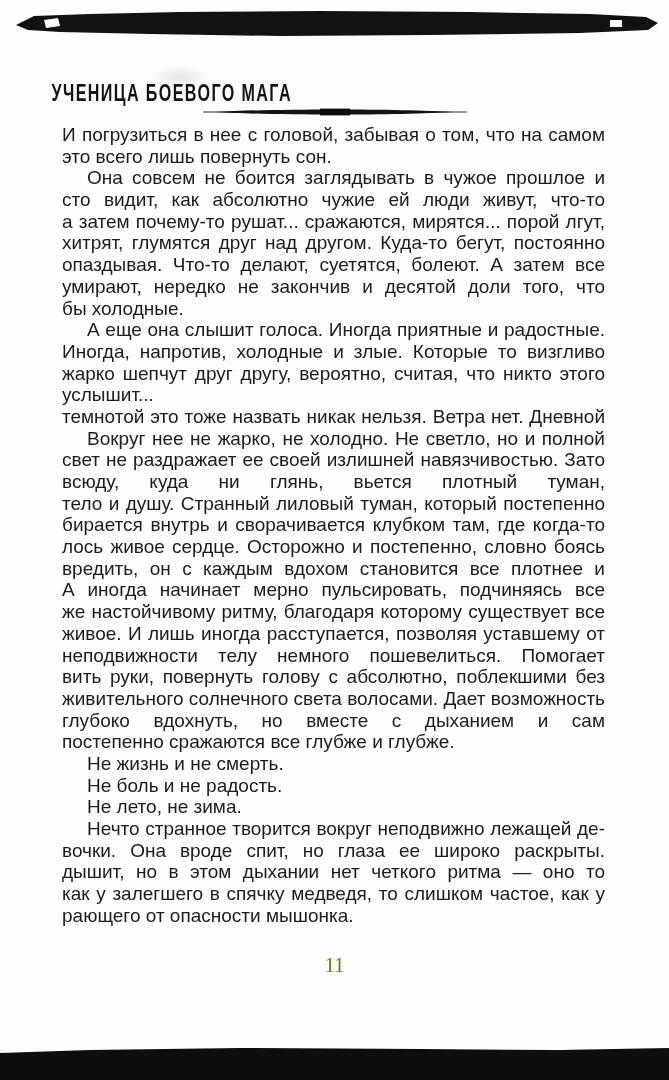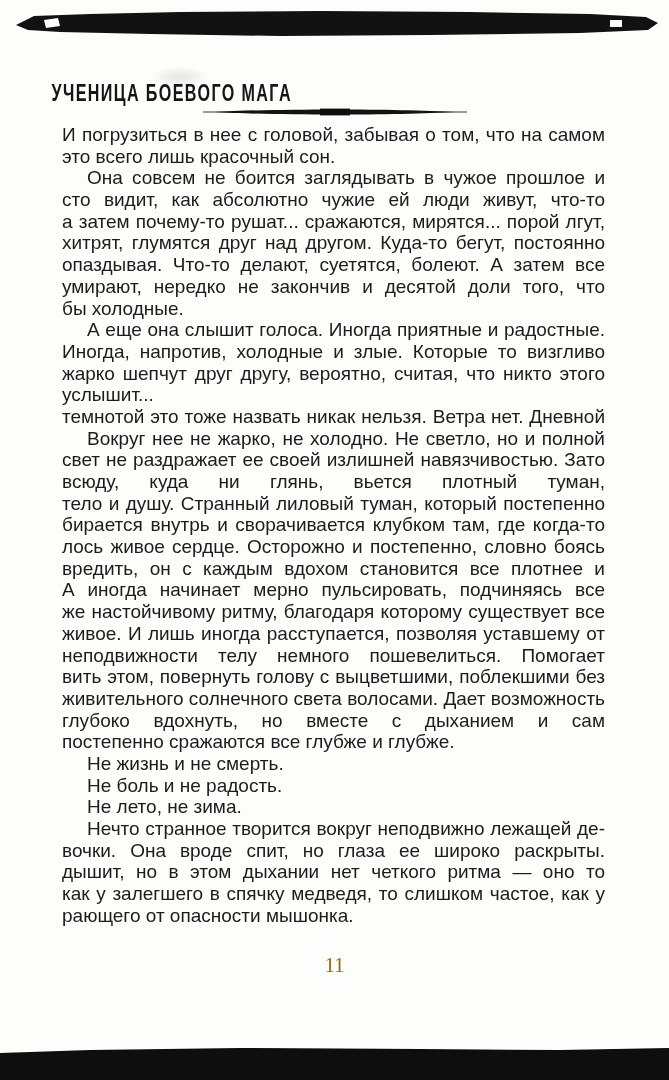--- a/index.html
+++ b/index.html
@@ -60,21 +60,21 @@
 <div class="title-ornament">
   <svg width="268" height="10" viewBox="0 0 268 10">
     <line x1="2" y1="5" x2="266" y2="5" stroke="#777" stroke-width="1.4"></line>
     <path d="M14,5 C70,1.6 198,1.6 254,5 C198,8.4 70,8.4 14,5 Z" fill="#131313"></path>
     <rect x="119" y="1.6" width="30" height="6.8" fill="#0d0d0d"></rect>
   </svg>
 </div>
 
 <div class="textblock">
   <div class="line jst">И погрузиться в нее с головой, забывая о том, что на самом деле</div>
-  <div class="line">это всего лишь красочный сон.</div>
+  <div class="line">это всего лишь повернуть сон.</div>
   <div class="line ind jst">Она совсем не боится заглядывать в чужое прошлое и ча-</div>
   <div class="line jst">сто видит, как абсолютно чужие ей люди живут, что-то строят,</div>
   <div class="line jst">а затем почему-то рушат... сражаются, мирятся... порой лгут,</div>
   <div class="line jst">хитрят, глумятся друг над другом. Куда-то бегут, постоянно</div>
   <div class="line jst">опаздывая. Что-то делают, суетятся, болеют. А затем все равно</div>
   <div class="line jst">умирают, нередко не закончив и десятой доли того, что хотели</div>
   <div class="line">бы холодные.</div>
   <div class="line ind jst">А еще она слышит голоса. Иногда приятные и радостные.</div>
   <div class="line jst">Иногда, напротив, холодные и злые. Которые то визгливо кри-</div>
   <div class="line jst">жарко шепчут друг другу, вероятно, считая, что никто этого не</div>
@@ -84,21 +84,21 @@
   <div class="line jst">свет не раздражает ее своей излишней навязчивостью. Зато по-</div>
   <div class="line jst">всюду, куда ни глянь, вьется плотный туман, обволакивающий</div>
   <div class="line jst">тело и душу. Странный лиловый туман, который постепенно за-</div>
   <div class="line jst">бирается внутрь и сворачивается клубком там, где когда-то би-</div>
   <div class="line jst">лось живое сердце. Осторожно и постепенно, словно боясь на-</div>
   <div class="line jst">вредить, он с каждым вдохом становится все плотнее и ближе.</div>
   <div class="line jst">А иногда начинает мерно пульсировать, подчиняясь все тому</div>
   <div class="line jst">же настойчивому ритму, благодаря которому существует все</div>
   <div class="line jst">живое. И лишь иногда расступается, позволяя уставшему от</div>
   <div class="line jst">неподвижности телу немного пошевелиться. Помогает распра-</div>
-  <div class="line jst">вить этом, повернуть голову с выцветшими, поблекшими без</div>
+  <div class="line jst">вить руки, повернуть голову с абсолютно, поблекшими без</div>
   <div class="line jst">живительного солнечного света волосами. Дает возможность</div>
   <div class="line jst">глубоко вдохнуть, но вместе с дыханием и сам возвращается,</div>
   <div class="line">постепенно сражаются все глубже и глубже.</div>
   <div class="line ind">Не жизнь и не смерть.</div>
   <div class="line ind">Не боль и не радость.</div>
   <div class="line ind">Не лето, не зима.</div>
   <div class="line ind jst">Нечто странное творится вокруг неподвижно лежащей де-</div>
   <div class="line jst">вочки. Она вроде спит, но глаза ее широко раскрыты. Тихонько</div>
   <div class="line jst">дышит, но в этом дыхании нет четкого ритма — оно то редкое,</div>
   <div class="line jst">как у залегшего в спячку медведя, то слишком частое, как у уди-</div>

